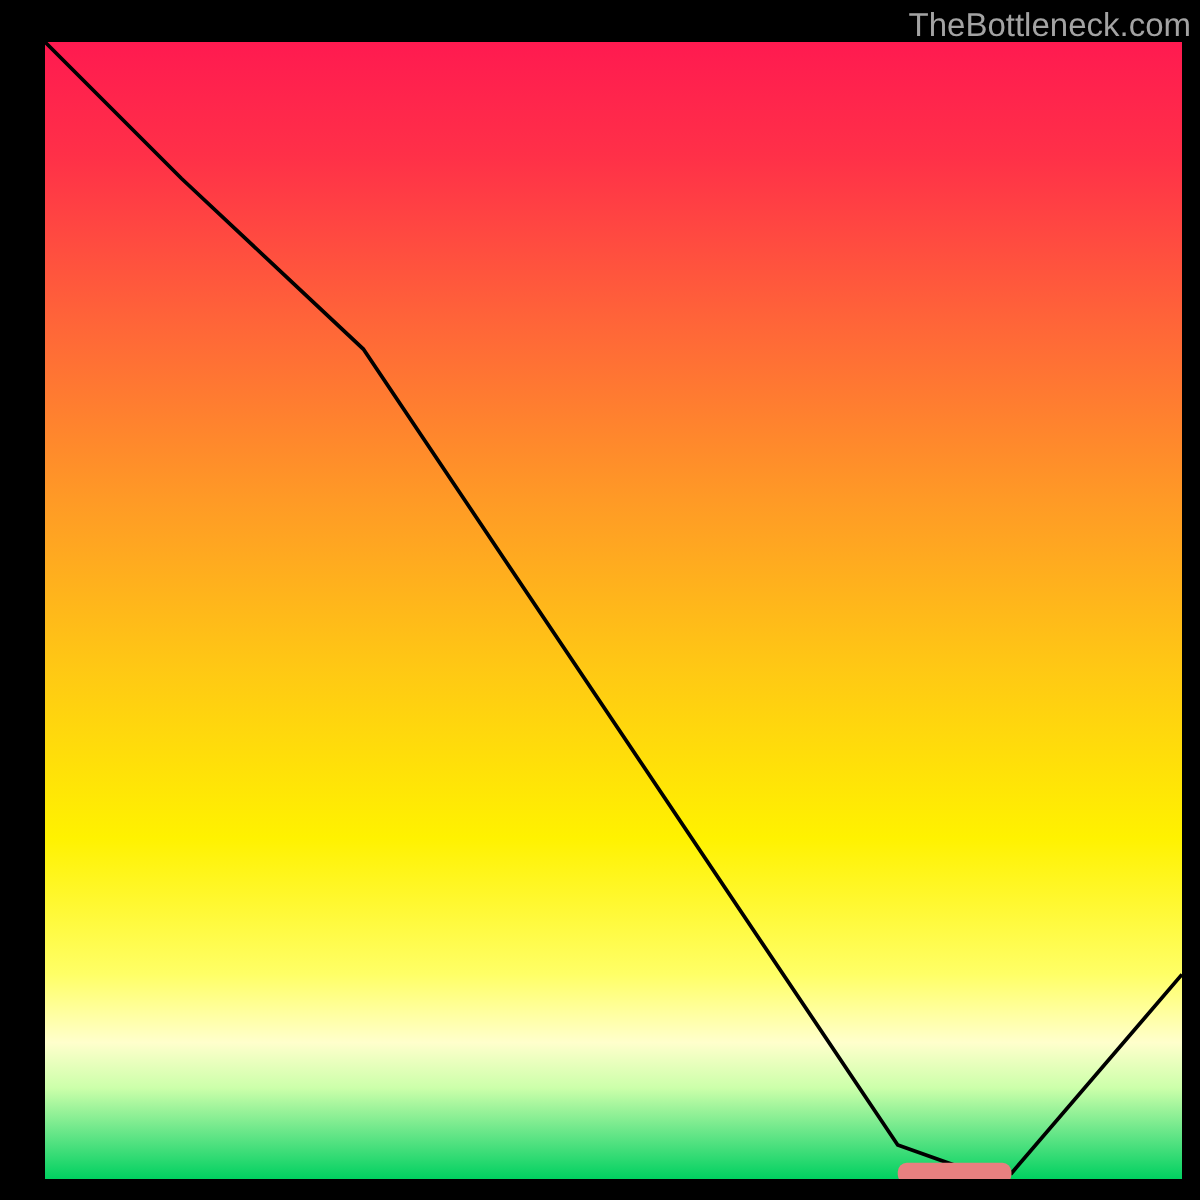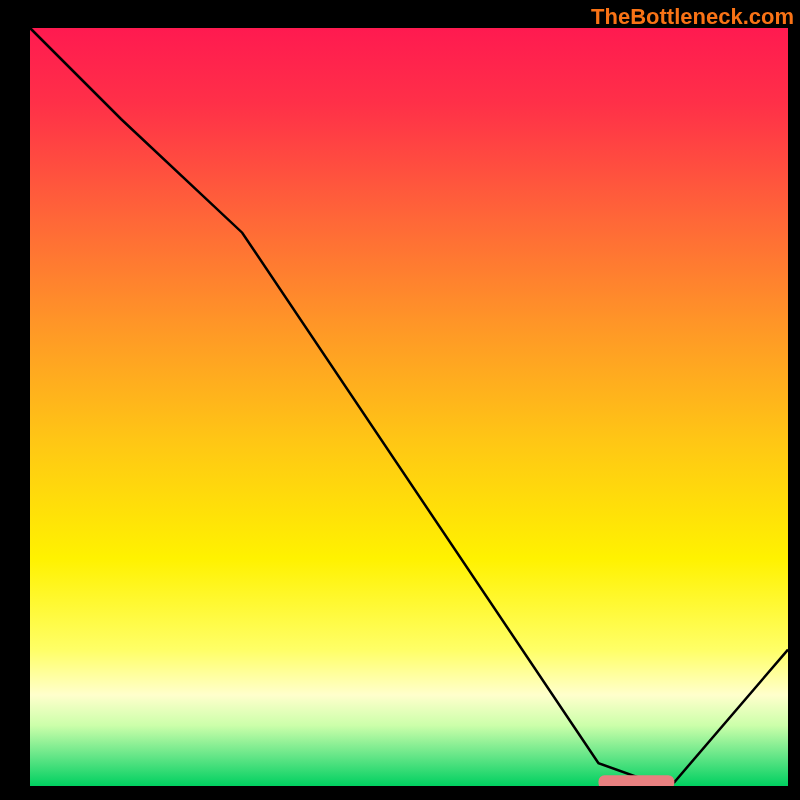--- a/index.html
+++ b/index.html
@@ -15,23 +15,23 @@
     position: absolute;
     top: 0;
     left: 0;
     width: 800px;
     height: 800px;
   }
   .watermark {
     position: absolute;
     top: 4px;
     right: 6px;
-    color: #f97316;
+    color: #a3a3a3;
     font-size: 22px;
-    font-weight: bold;
+    font-weight: normal;
     z-index: 10;
   }
   svg {
     display: block;
   }
 </style>
 </head>
 <body>
 
 <div class="chart-container">

